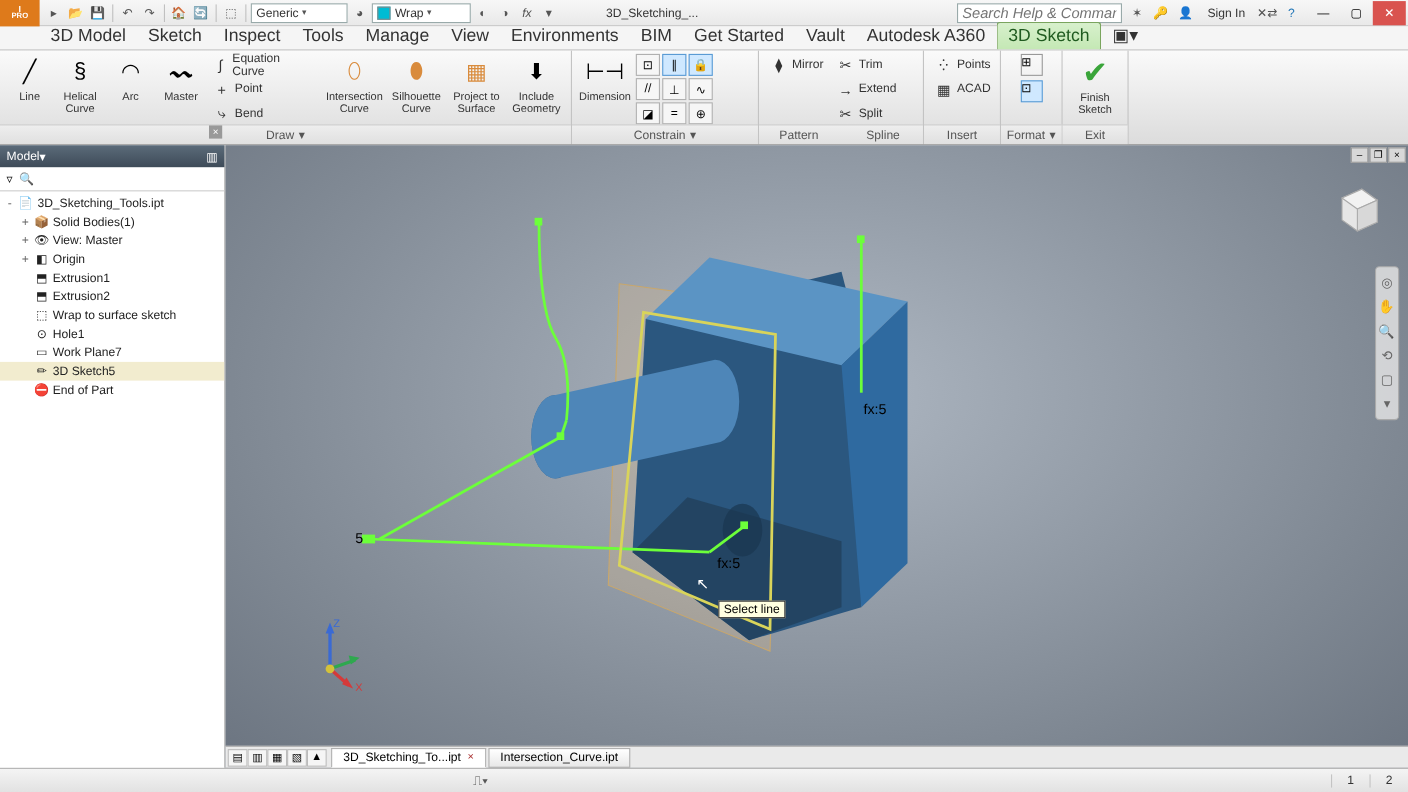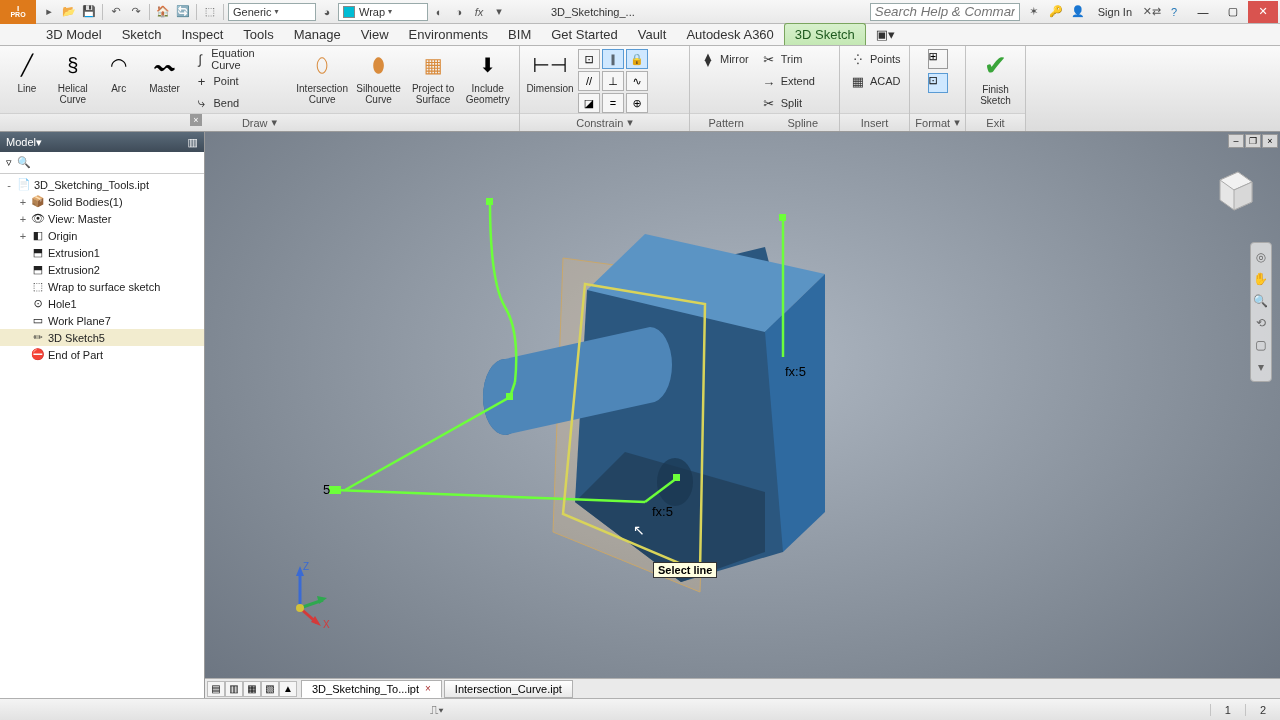--- a/index.html
+++ b/index.html
@@ -19,21 +19,21 @@
 .titlebar .search { width:150px; height:18px; border:1px solid #9aa; background:#fff; padding:0 4px; font-style:italic; color:#888; }
 .titlebar .right { margin-left:auto; display:flex; align-items:center; gap:6px; padding-right:2px;}
 .titlebar .icon { width:16px; height:16px; display:flex; align-items:center; justify-content:center; color:#555; }
 .titlebar .signin { font-size:11px; color:#333; padding:0 6px; }
 .winbtns { display:flex; }
 .winbtn { width:30px; height:22px; display:flex; align-items:center; justify-content:center; }
 .winbtn.close { background:#d9534f; color:#fff; }
 
 
 .tabstrip { height:22px; background:#f5f5f5; border-bottom:1px solid #b6b6b6; display:flex; align-items:flex-end; padding-left:36px; }
-.tab { padding:3px 10px; font-size:13px; color:#333; cursor:pointer; }
+.tab { padding:3px 10px; font-size:16px; color:#333; cursor:pointer; }
 .tab.active { background:linear-gradient(#d7f0cc,#c4e8b4); border:1px solid #7aa55e; border-bottom:none; border-radius:3px 3px 0 0; color:#1f5a1f; }
 
 
 .ribbon { height:86px; background:linear-gradient(#fafafa,#dcdcdc); border-bottom:1px solid #9a9a9a; display:flex; }
 .panel { border-right:1px solid #c3c3c3; display:flex; flex-direction:column; }
 .panel-body { flex:1; display:flex; align-items:flex-start; padding:3px 6px 0 6px; gap:4px;}
 .panel-title { height:18px; text-align:center; font-size:11px; color:#555; border-top:1px solid #d0d0d0; background:linear-gradient(#eee,#e0e0e0); display:flex; align-items:center; justify-content:center; gap:4px;}
 .big-btn { width:48px; display:flex; flex-direction:column; align-items:center; gap:2px; cursor:pointer;}
 .big-btn .glyph { width:32px; height:32px; display:flex; align-items:center; justify-content:center; font-size:20px; }
 .big-btn .lbl { font-size:10px; color:#333; text-align:center; line-height:1.1; }
@@ -421,21 +421,21 @@
         <rect x="468" y="342" width="7" height="7"></rect>
         <rect x="574" y="82" width="7" height="7"></rect>
       </g>
     </svg>
 
     <div class="dim-label" style="left:580px; top:232px;">fx:5</div>
     <div class="dim-label" style="left:447px; top:372px;">fx:5</div>
     <div class="dim-label" style="left:118px; top:350px;">5</div>
 
     <div style="position:absolute; left:428px; top:390px; font-size:14px; color:#fff">↖</div>
-    <div class="tooltip" style="left:448px; top:430px;font-weight:bold;">Select line</div>
+    <div class="tooltip" style="left:448px; top:414px;">Select line</div>
 
     <svg class="triad" viewBox="0 0 60 70">
       <line x1="25" y1="50" x2="25" y2="15" stroke="#3a6ad4" stroke-width="3"></line>
       <polygon points="25,8 21,18 29,18" fill="#3a6ad4"></polygon>
       <text x="28" y="12" fill="#3a6ad4" font-size="10">Z</text>
       <line x1="25" y1="50" x2="48" y2="42" stroke="#2fa84f" stroke-width="3"></line>
       <polygon points="52,40 42,38 44,46" fill="#2fa84f"></polygon>
       <line x1="25" y1="50" x2="42" y2="65" stroke="#d43a3a" stroke-width="3"></line>
       <polygon points="46,68 36,64 40,58" fill="#d43a3a"></polygon>
       <text x="48" y="70" fill="#d43a3a" font-size="10">X</text>

